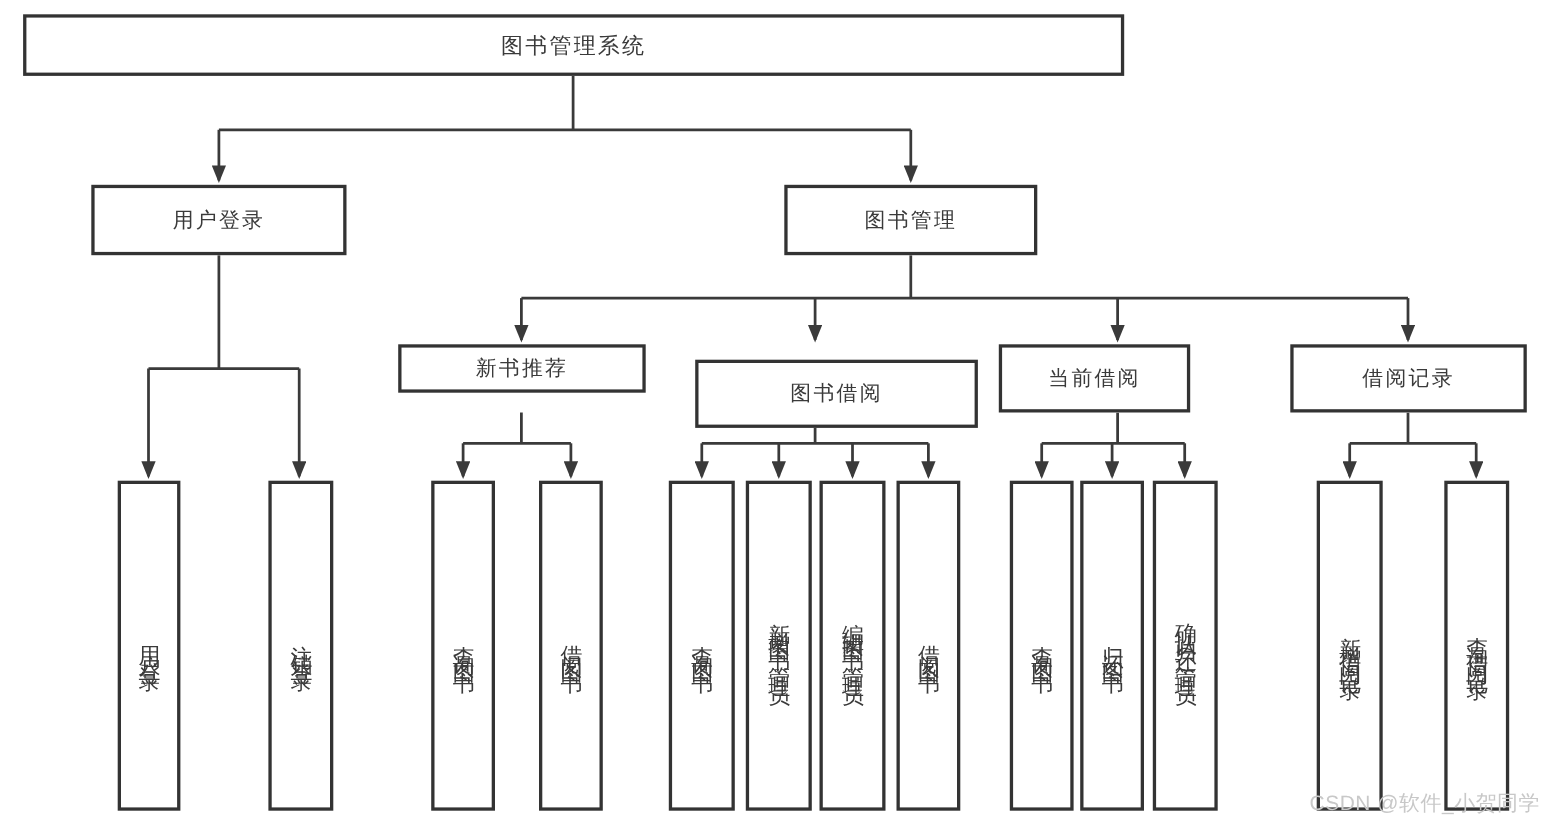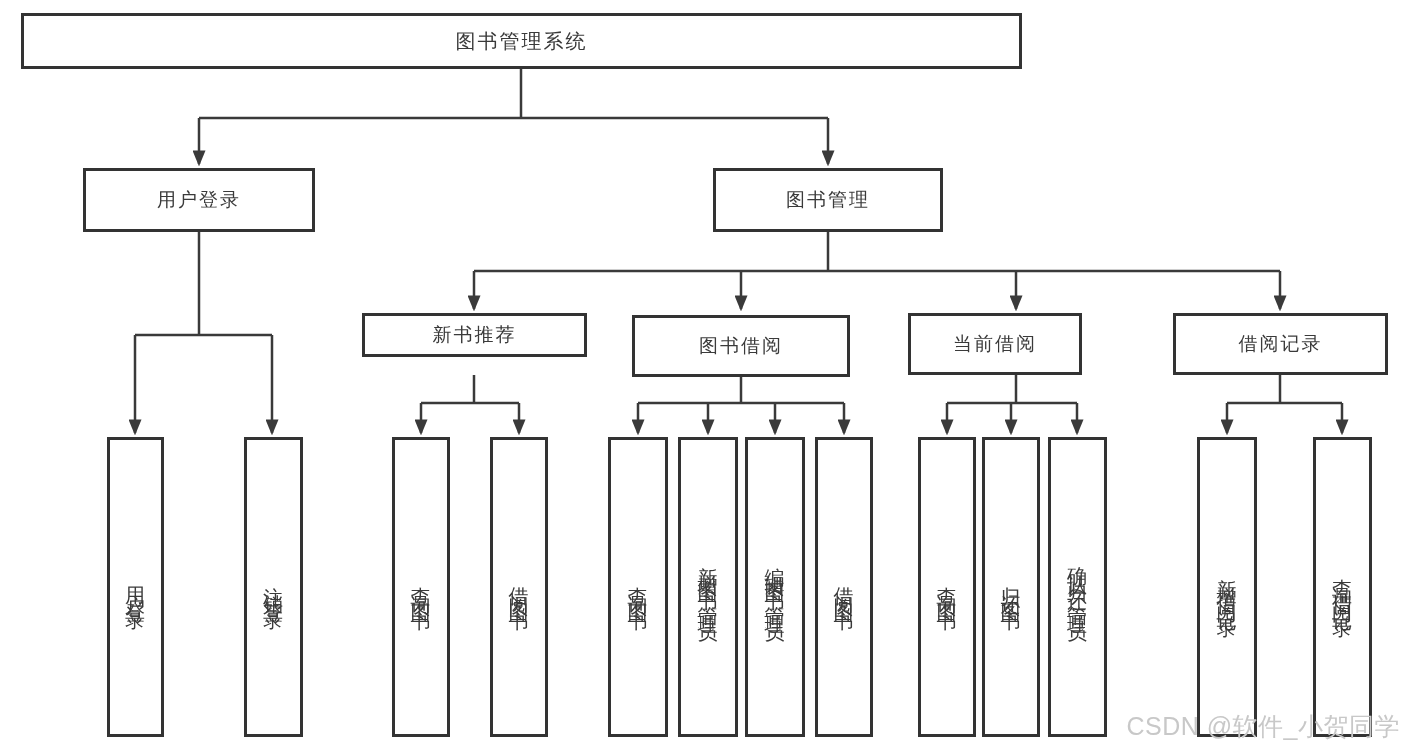--- a/index.html
+++ b/index.html
@@ -55,21 +55,21 @@
     writing-mode:vertical-rl;
     text-orientation:mixed;
     font-size:20px;
     letter-spacing:8px;
     line-height:1;
   }
   #watermark{
     position:absolute;
     right:5px;
     bottom:4px;
-    font-size:25px;
+    font-size:19px;
     letter-spacing:0.5px;
     color:var(--watermark);
     z-index:10;
   }
 </style>
 </head>
 <body>
 
 <div id="canvas">
 
@@ -142,21 +142,21 @@
   <div class="box h" style="left:83px;top:168px;width:232px;height:64px">
     <span class="lbl">用户登录</span>
   </div>
   <div class="box h" style="left:713px;top:168px;width:230px;height:64px">
     <span class="lbl">图书管理</span>
   </div>
 
   <div class="box h" style="left:362px;top:313px;width:225px;height:44px">
     <span class="lbl">新书推荐</span>
   </div>
-  <div class="box h" style="left:632px;top:315px;width:218px;height:62px">
+  <div class="box h" style="left:632px;top:327px;width:257px;height:62px">
     <span class="lbl">图书借阅</span>
   </div>
   <div class="box h" style="left:908px;top:313px;width:174px;height:62px">
     <span class="lbl">当前借阅</span>
   </div>
   <div class="box h" style="left:1173px;top:313px;width:215px;height:62px">
     <span class="lbl">借阅记录</span>
   </div>
 
   <div class="box v" style="left:107px;top:437px;width:57px;height:300px">

